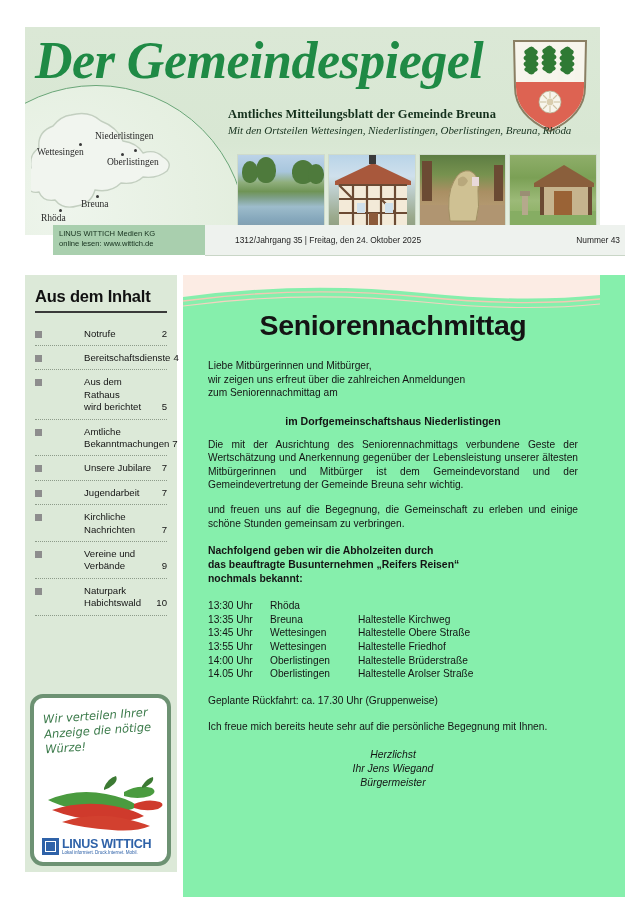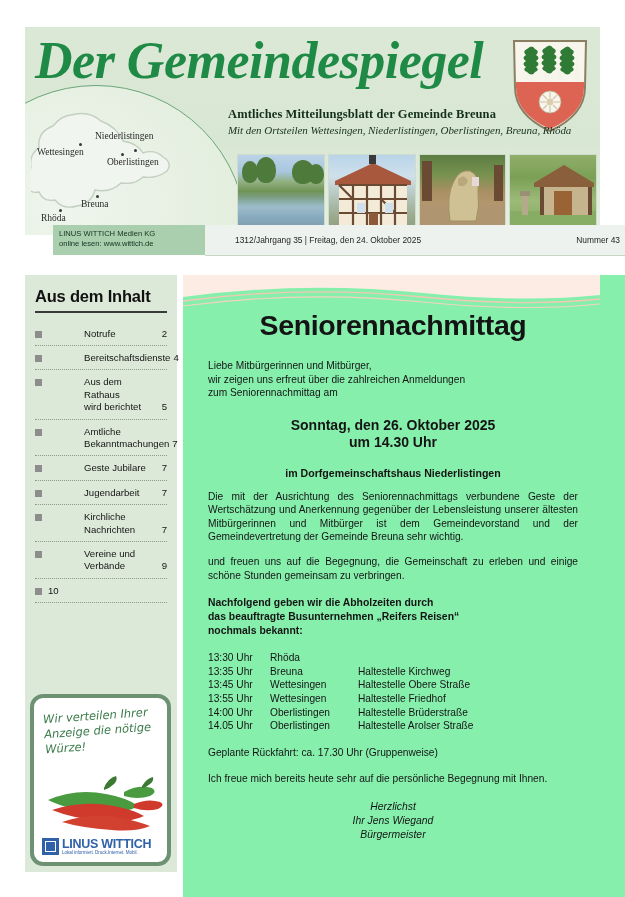--- a/index.html
+++ b/index.html
@@ -554,40 +554,42 @@
           <span class="toc-page">5</span>
         </div>
         <div class="toc-item">
           <span class="toc-bullet"></span>
           <span class="toc-label" style="white-space: pre-line;">Amtliche
 Bekanntmachungen</span>
           <span class="toc-page">7</span>
         </div>
         <div class="toc-item">
           <span class="toc-bullet"></span>
-          <span class="toc-label" style="white-space: pre-line;">Geste Jubilare</span>
+          <span class="toc-label" style="white-space: pre-line;">Unsere Jubilare</span>
           <span class="toc-page">7</span>
         </div>
         <div class="toc-item">
           <span class="toc-bullet"></span>
           <span class="toc-label" style="white-space: pre-line;">Jugendarbeit</span>
           <span class="toc-page">7</span>
         </div>
         <div class="toc-item">
           <span class="toc-bullet"></span>
           <span class="toc-label" style="white-space: pre-line;">Kirchliche Nachrichten</span>
           <span class="toc-page">7</span>
         </div>
         <div class="toc-item">
           <span class="toc-bullet"></span>
           <span class="toc-label" style="white-space: pre-line;">Vereine und Verbände</span>
           <span class="toc-page">9</span>
         </div>
         <div class="toc-item">
           <span class="toc-bullet"></span>
+          <span class="toc-label" style="white-space: pre-line;">Naturpark
+Habichtswald</span>
           <span class="toc-page">10</span>
         </div>
       </div>
   </div>
 
   <div class="adbox">
     <div class="ad-slogan">Wir verteilen
 Ihrer Anzeige
 die nötige Würze!</div>
     <div class="ad-peppers">
@@ -615,24 +617,20 @@
       <path d="M0 22 q120 -16 240 -4 q100 10 177 2 L417 0 L0 0 Z" fill="#fcece4"></path>
       <path d="M0 26 q120 -16 240 -4 q100 10 177 2" fill="none" stroke="#f2c9b4" stroke-width="1.3"></path>
       <path d="M0 31 q120 -16 240 -4 q100 10 177 2" fill="none" stroke="#f4d2c0" stroke-width="1.1"></path>
     </svg>
 
     <div class="article">
       <div class="art-headline">Seniorennachmittag</div>
       <div class="art-intro" style="white-space: pre-line;">Liebe Mitbürgerinnen und Mitbürger,
 wir zeigen uns erfreut über die zahlreichen Anmeldungen
 zum Seniorennachmittag am</div>
-      <div class="art-date">
-        <div>Sonntag, den 26. Oktober 2025</div>
-        <div>um 14.30 Uhr</div>
-      </div>
       <div class="art-venue">im Dorfgemeinschaftshaus Niederlistingen</div>
       <div class="art-para">Die mit der Ausrichtung des Seniorennachmittags verbundene Geste der Wertschätzung und Anerkennung gegenüber der Lebensleistung unserer ältesten Mitbürgerinnen und Mitbürger ist dem Gemeindevorstand und der Gemeindevertretung der Gemeinde Breuna sehr wichtig.</div>
       <div class="art-para">und freuen uns auf die Begegnung, die Gemeinschaft zu erleben und einige schöne Stunden gemeinsam zu verbringen.</div>
       <div class="art-bold" style="white-space: pre-line;">Nachfolgend geben wir die Abholzeiten durch
 das beauftragte Busunternehmen „Reifers Reisen“
 nochmals bekannt:</div>
       <table class="schedule">
         <tbody id="schedule-body">
             <tr>
               <td class="sc-time">13:30 Uhr</td>

